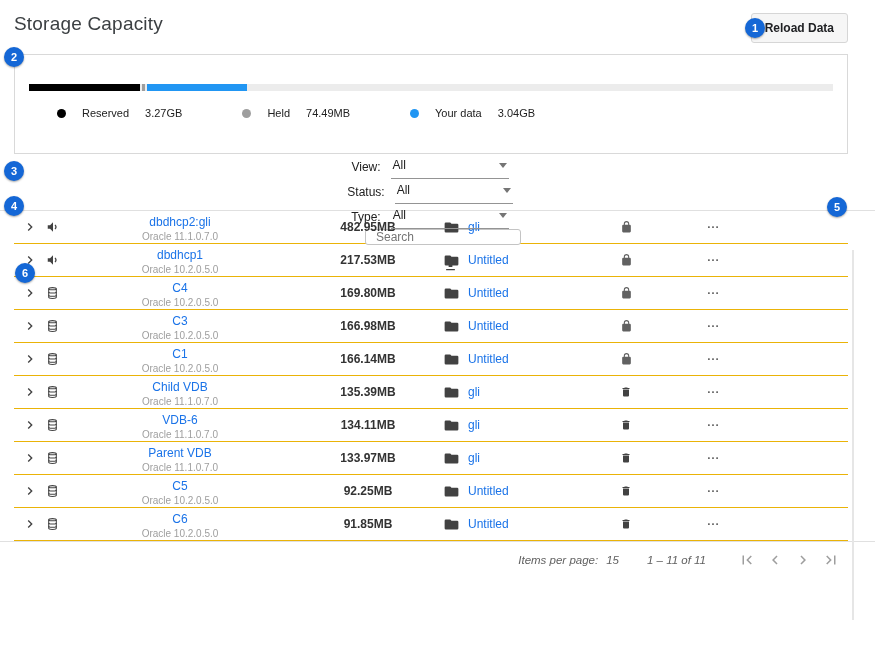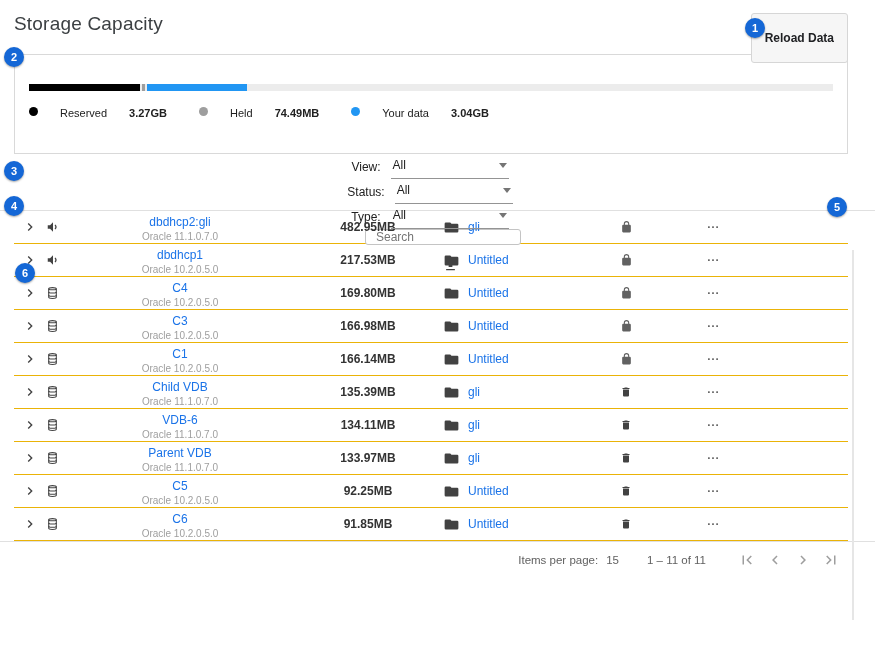--- a/index.html
+++ b/index.html
@@ -3,32 +3,32 @@
 <meta charset="utf-8">
 <style>
   * { box-sizing: border-box; margin: 0; padding: 0; }
   html,body { background:#fff; }
   body { font-family: "Liberation Sans", "DejaVu Sans", sans-serif; }
   .app { position:relative; width:875px; height:656px; background:#fff; overflow:hidden; }
 
   
   .topbar { display:flex; justify-content:space-between; align-items:flex-start; padding:13px 27px 0 14px; height:46px; }
   .page-title { font-size:19px; color:#3c4043; font-weight:400; letter-spacing:.2px; }
-  .reload-btn { font-size:12px; color:#202124; background:#f6f6f6; border:1px solid #d6d6d6; border-radius:3px; padding:17px 13px; font-weight:700; cursor:pointer; }
+  .reload-btn { font-size:12px; color:#202124; background:#f6f6f6; border:1px solid #d6d6d6; border-radius:3px; padding:7px 13px; font-weight:700; cursor:pointer; }
 
   
   .summary-box { margin:8px 27px 0 14px; border:1px solid #d9d9d9; padding:14px 14px 12px 14px; height:100px; }
   .summary-headline { font-size:13px; font-weight:700; color:#212121; }
   .bar { margin-top:15px; height:7px; background:#ececec; display:flex; overflow:hidden; }
   .bar .seg { height:100%; }
   .bar .seg + .seg { margin-left:2px; }
   .legend { margin-top:16px; display:flex; align-items:center; gap:32px; }
-  .legend-item { display:flex; align-items:flex-start; gap:22px; font-size:11px; color:#212121; }
+  .legend-item { display:flex; align-items:center; gap:16px; font-size:11px; color:#212121;margin-left:28px; }
   .legend-dot { width:9px; height:9px; border-radius:50%; display:inline-block; }
-  .legend-value { font-weight:700; }
+  .legend-value { font-weight:400; }
 
   
   .tabs { display:flex; align-items:center; height:38px; padding-left:9px; border-bottom:1px solid #efefef; }
   .tab { width:109px; text-align:center; font-size:12px; color:#616161; cursor:pointer; }
 
   
   .filterbar { display:flex; align-items:center; height:57px; padding:0 27px 0 38px; border-bottom:1px solid #e0e0e0;flex-direction:column; }
   .filter-group { display:flex; align-items:center; margin-right:26px; }
   .filter-label { font-size:12px; color:#212121; margin-right:10px; }
   .filter-select { position:relative; width:118px; border-bottom:1px solid #949494; padding:4px 16px 6px 2px; font-size:12px; color:#212121; cursor:pointer; }
@@ -53,21 +53,21 @@
   .cell-name { padding-left:2px; line-height:1.1; }
   .ds-name { font-size:12px; color:#1a73e8; font-weight:500; text-decoration:none; display:inline-block; cursor:pointer; }
   .ds-sub { font-size:10px; color:#9e9e9e; margin-top:1px; }
   .cell-size { padding-left:12px; font-size:12px; color:#333; font-weight:700; }
   .cell-group { padding-left:12px; display:flex; align-items:center; gap:9px; }
   .group-link { font-size:12px; color:#1a73e8; font-weight:500; cursor:pointer; }
   .cell-delete { padding-left:18px; display:flex; align-items:center; cursor:pointer; }
   .cell-action { padding-left:26px; display:flex; align-items:center; cursor:pointer; }
 
   
-  .footer { display:flex; align-items:center; justify-content:flex-end; height:36px; border-top:1px solid #e0e0e0; padding-right:33px; color:#616161; font-size:11.5px; gap:6px; }
+  .footer { display:flex; align-items:center; justify-content:flex-end; height:36px; border-top:1px solid #e0e0e0; padding-right:33px; color:#616161; font-size:11.5px; gap:6px;font-style:italic; }
   .ipp-label { margin-right:2px; }
   .ipp-value { margin-right:22px; cursor:pointer; }
   .range { margin-right:24px; }
   .pg-btn { background:none; border:none; padding:2px; cursor:pointer; display:flex; align-items:center; }
 
   
   .callout { position:absolute; width:20px; height:20px; border-radius:50%; background:#1467d6; color:#fff; font-size:11px; font-weight:700; display:flex; align-items:center; justify-content:center; box-shadow:0 1px 2px rgba(0,0,0,.35); z-index:5; }
   .c1 { left:745px; top:18px; }
   .c2 { left:4px;  top:47px; }
   .c3 { left:4px;  top:161px; }

